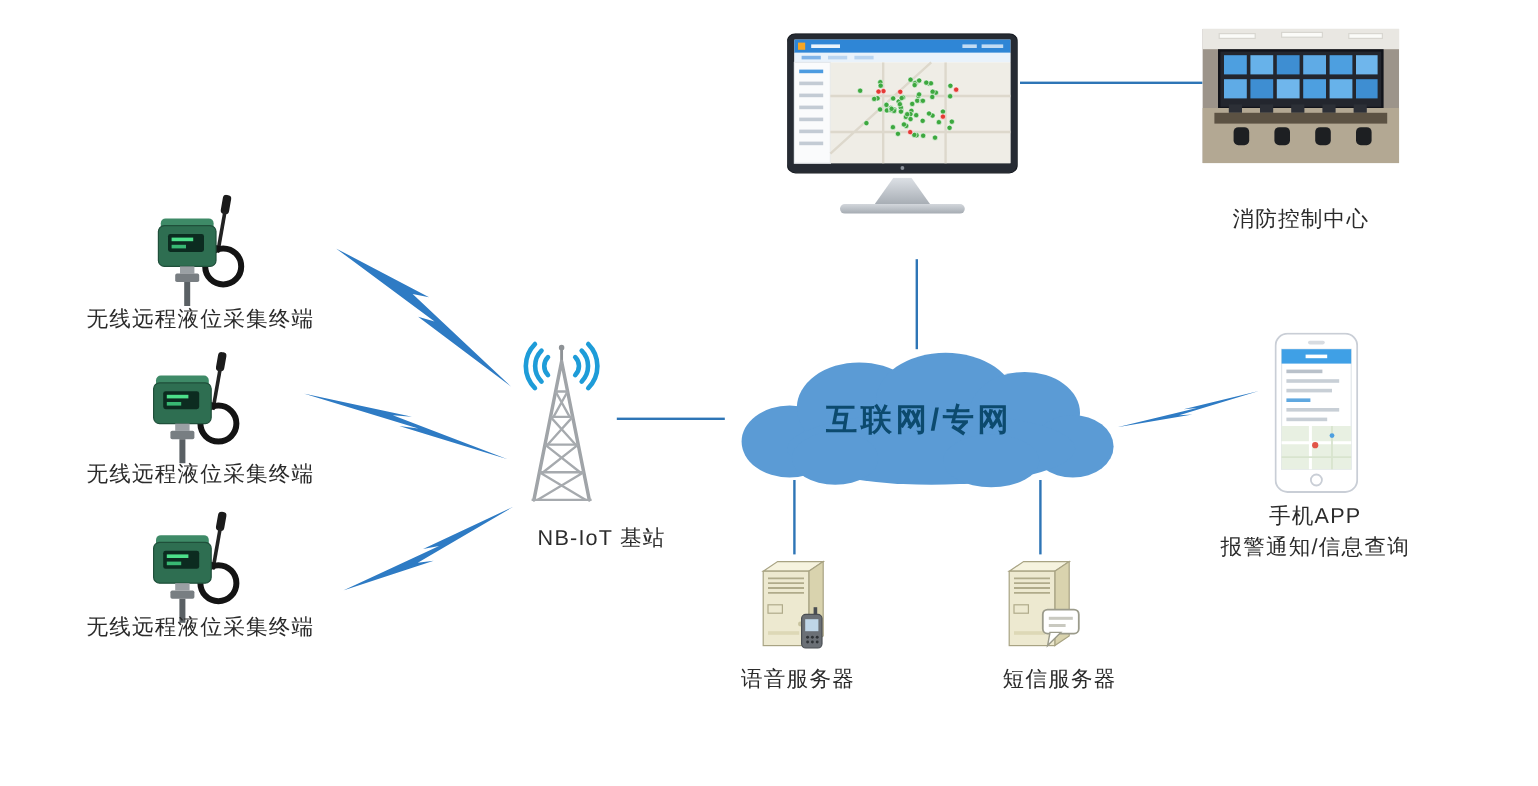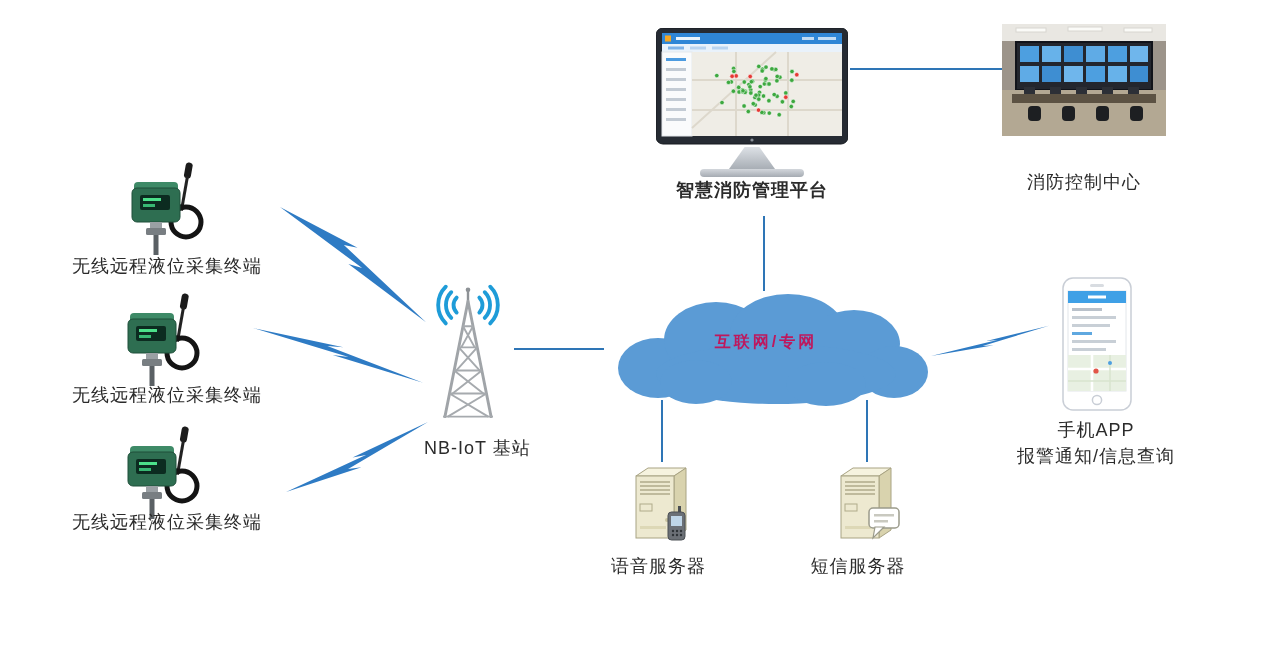--- a/index.html
+++ b/index.html
@@ -3,21 +3,21 @@
 <meta charset="utf-8">
 <style>
   html,body{margin:0;padding:0;background:#fff;}
   .canvas{position:relative;width:1282px;height:655px;background:#ffffff;
     font-family:"Liberation Sans","DejaVu Sans",sans-serif;overflow:hidden;}
   .abs{position:absolute;}
   .label{position:absolute;font-size:18px;font-weight:400;color:#2b2b2b;
     letter-spacing:1px;white-space:nowrap;}
   .label.center{text-align:center;}
   .line{position:absolute;background:#2E75B6;}
-  .cloud-text{position:absolute;color:#be185d;font-size:16px;font-weight:700;
+  .cloud-text{position:absolute;color:#0c4a6e;font-size:26px;font-weight:700;
     letter-spacing:3px;text-align:center;}
   .monitor-wrap{position:absolute;left:656px;top:28px;width:192px;}
   .stand-neck{width:46px;height:22px;margin:-3px auto 0;
     background:linear-gradient(#dde1e6,#a8aeb5);
     clip-path:polygon(34% 0,66% 0,100% 100%,0 100%);}
   .stand-base{width:104px;height:8px;margin:0 auto;border-radius:4px;
     background:linear-gradient(#d3d7dc,#a5abb2);}
 </style>
 </head>
 <body>
@@ -109,21 +109,21 @@
     <path d="M50 2 L50 16" stroke="#8E9296" stroke-width="2.5"></path>
     <path d="M50 14 L26 134 M50 14 L74 134" stroke="#A0A4A8" stroke-width="3" stroke-linecap="round"></path>
     <g stroke="#A6AAAE" stroke-width="2" fill="none">
       <path d="M44.8 40 H55.2 M44.8 40 L57 62 M55.2 40 L43 62"></path>
       <path d="M40.4 62 H59.6 M40.4 62 L62 86 M59.6 62 L38 86"></path>
       <path d="M35.6 86 H64.4 M35.6 86 L66 110 M64.4 86 L34 110"></path>
       <path d="M30.8 110 H69.2 M30.8 110 L71 134 M69.2 110 L29 134"></path>
       <path d="M24 134 H76"></path>
     </g>
   </svg>
-  <div class="label" style="left:424px;top:436px;">NB-IoT 基站</div>
+  <div class="label" style="left:448px;top:436px;">NB-IoT 基站</div>
 
   <svg class="abs" style="left:596px;top:282px;" width="340" height="128" viewBox="0 0 340 128">
     <g fill="#5B9BD5">
       <ellipse cx="62" cy="86" rx="40" ry="30"></ellipse>
       <ellipse cx="120" cy="58" rx="52" ry="38"></ellipse>
       <ellipse cx="192" cy="52" rx="58" ry="40"></ellipse>
       <ellipse cx="258" cy="62" rx="46" ry="34"></ellipse>
       <ellipse cx="298" cy="90" rx="34" ry="26"></ellipse>
       <ellipse cx="180" cy="92" rx="120" ry="30"></ellipse>
       <ellipse cx="100" cy="100" rx="36" ry="22"></ellipse>
@@ -227,21 +227,20 @@
           <circle cx="102.5" cy="82.1" r="2.2" fill="#E53935" stroke="#ffffff" stroke-width="0.5"></circle>
           <circle cx="80.2" cy="47.9" r="2.2" fill="#E53935" stroke="#ffffff" stroke-width="0.5"></circle>
           <circle cx="76.1" cy="48.3" r="2.2" fill="#E53935" stroke="#ffffff" stroke-width="0.5"></circle>
           <circle cx="129.8" cy="69.2" r="2.2" fill="#E53935" stroke="#ffffff" stroke-width="0.5"></circle>
         </g>
       <circle cx="96" cy="112" r="1.6" fill="#8a9099"></circle>
     </svg>
     <div class="stand-neck"></div>
     <div class="stand-base"></div>
   </div>
-  <div class="label center" style="left:656px;top:178px;width:192px;font-weight:600;">智慧消防管理平台</div>
 
   <svg class="abs" style="left:1002px;top:24px;" width="164" height="112" viewBox="0 0 164 112">
     <rect width="164" height="112" fill="#9C948A"></rect>
     <rect width="164" height="17" fill="#E9E7E2"></rect>
     <rect x="14" y="4" width="30" height="4" fill="#FBFBF8" stroke="#D8D6D0"></rect>
     <rect x="66" y="3" width="34" height="4" fill="#FBFBF8" stroke="#D8D6D0"></rect>
     <rect x="122" y="4" width="28" height="4" fill="#FBFBF8" stroke="#D8D6D0"></rect>
     <rect x="14" y="18" width="136" height="48" fill="#23262e" stroke="#11131a" stroke-width="2"></rect>
     <g>
       <rect x="18" y="22" width="19" height="16" fill="#4D9FE0"></rect>
@@ -312,34 +311,34 @@
       <rect x="38" y="52" width="17" height="28" rx="3.5" fill="#6B7076" stroke="#4a4e53"></rect>
       <rect x="41" y="56" width="11" height="10" fill="#BFD6E8"></rect>
       <circle cx="43" cy="71" r="1.2" fill="#2f3337"></circle>
         <circle cx="47" cy="71" r="1.2" fill="#2f3337"></circle>
         <circle cx="51" cy="71" r="1.2" fill="#2f3337"></circle>
       <circle cx="43" cy="75" r="1.2" fill="#2f3337"></circle>
         <circle cx="47" cy="75" r="1.2" fill="#2f3337"></circle>
         <circle cx="51" cy="75" r="1.2" fill="#2f3337"></circle>
     </g>
   </svg>
-  <div class="label center" style="left:576px;top:554px;width:130px;text-align:right;">语音服务器</div>
+  <div class="label center" style="left:600px;top:554px;width:130px;">语音服务器</div>
 
   <svg class="abs" style="left:835px;top:460px;" width="70" height="84" viewBox="0 0 70 84">
     <polygon points="6,16 18,8 56,8 44,16" fill="#F6F3DF" stroke="#A8A383"></polygon>
     <polygon points="44,16 56,8 56,70 44,78" fill="#D9D3AE" stroke="#A8A383"></polygon>
     <rect x="6" y="16" width="38" height="62" fill="#EDE9D0" stroke="#A8A383"></rect>
     <g stroke="#B0AB8A" stroke-width="1.5">
       <path d="M10 22 H40 M10 26 H40 M10 30 H40 M10 34 H40"></path>
     </g>
     <rect x="10" y="44" width="12" height="7" fill="none" stroke="#B0AB8A"></rect>
     <circle cx="37" cy="60" r="2" fill="#C9C4A0"></circle>
     <rect x="10" y="66" width="26" height="3" fill="#DDD8B6"></rect>
     <g>
       <rect x="34" y="48" width="30" height="20" rx="4" fill="#FFFFFF" stroke="#9b9b8b" stroke-width="1.5"></rect>
       <polygon points="40,67 49,67 38,78" fill="#FFFFFF" stroke="#9b9b8b" stroke-width="1.2"></polygon>
       <rect x="39" y="54" width="20" height="2.5" fill="#C9C9C0"></rect>
       <rect x="39" y="60" width="14" height="2.5" fill="#C9C9C0"></rect>
     </g>
   </svg>
-  <div class="label center" style="left:793px;top:554px;width:130px;">短信服务器</div>
+  <div class="label center" style="left:818px;top:554px;width:130px;">短信服务器</div>
 
 </div>
 
 </body></html>

